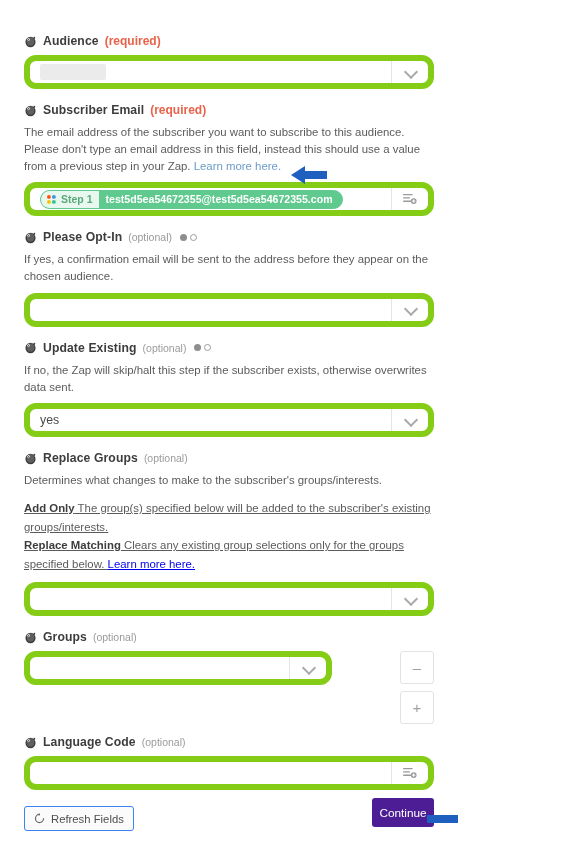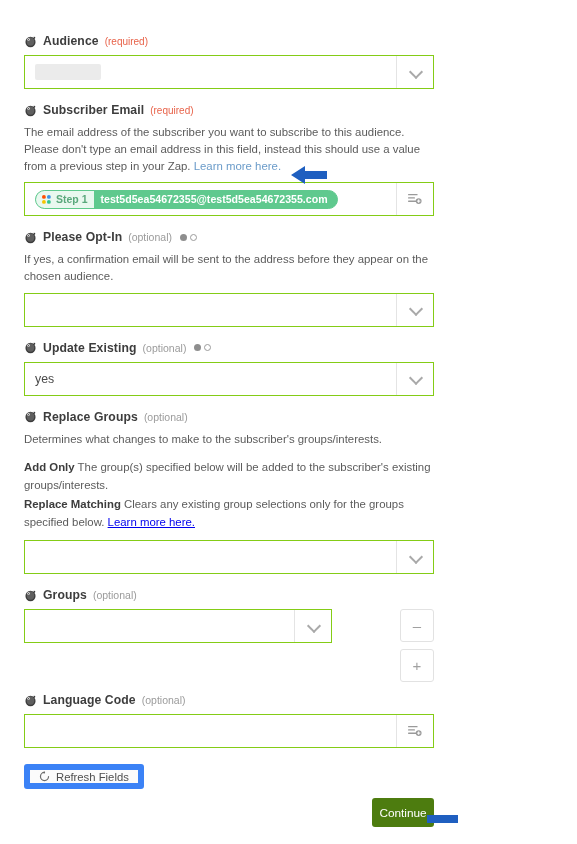--- a/index.html
+++ b/index.html
@@ -35,23 +35,23 @@
     display: inline-block;
   }
   .mc-icon svg { display: block; }
   .label-text {
     font-size: 12.2px;
     font-weight: bold;
     color: #3d3d3d;
     letter-spacing: .1px;
   }
   .req {
-    font-size: 10px;
+    font-size: 12px;
     color: #e8634a;
-    font-weight: normal;
+    font-weight: bold;
   }
   .opt {
     font-size: 10.5px;
     color: #9b9b9b;
     font-weight: normal;
   }
   .dots { display: inline-flex; align-items: center; gap: 3px; margin-left: 2px; }
   .dot-filled {
     width: 7px; height: 7px; border-radius: 50%;
     background: #8e8e8e; display: inline-block;
@@ -69,30 +69,31 @@
     margin: 0 0 8px 0;
     max-width: 528px;
   }
   .help.tight { margin-bottom: 6px; }
   .help .lnk { color: #6a9bc9; text-decoration: none; }
   .help-list { margin: 10px 0 9px 0; }
   .help-list .row {
     font-size: 11.4px;
     color: #5b5b5b;
     line-height: 1.62;
+    text-decoration: underline;
   }
   .help-list .row b { color: #3d3d3d; }
 
   
   .input-wrap {
     position: relative;
     display: flex;
     align-items: stretch;
-    border: 1px solid #84cc16;
-    border-radius: 0;
+    border: 6px solid #84cc16;
+    border-radius: 12px;
     background: #fff;
     height: 34px;
     overflow: hidden;
   }
   .input-body {
     flex: 1 1 auto;
     display: flex;
     align-items: center;
     padding: 0 10px;
     font-size: 12.3px;
@@ -198,41 +199,41 @@
     line-height: 1;
   }
 
   
   .refresh-btn {
     display: inline-flex;
     align-items: center;
     gap: 6px;
     height: 25px;
     padding: 0 9px;
-    border: 6px solid #3b82f6;
+    border: 1px solid #3b82f6;
     border-radius: 3px;
     background: #fbfbfb;
     font-size: 11.3px;
     color: #4e4e4e;
     margin-top: 16px;
   }
   .refresh-ico { width: 11px; height: 11px; flex: 0 0 11px; }
 
   
   .footer {
     position: absolute;
     left: 0; right: 0;
     bottom: 22px;
     height: 40px;
   }
   .continue-btn {
     position: absolute;
     right: 24px; top: 0;
     width: 62px; height: 29px;
-    background: #4d7c0f;
+    background: #4c1d95;
     border-radius: 3px;
     color: #fff;
     font-size: 11.8px;
     display: flex;
     align-items: center;
     justify-content: center;
   }
 
   
   .arrow { position: absolute; }
@@ -366,20 +367,21 @@
               <path d="M12 2.3c1.4-.6 2.4.6 1.7 1.8-.5.9-1.6 1.2-2.3.6z" fill="#3c3c3c"></path>
             </svg>
         </span>
         <span class="label-text">Update Existing</span>
         <span class="opt">(optional)</span>
         <span class="dots">
           <span class="dot-filled"></span>
           <span class="dot-empty"></span>
         </span>
       </div>
+      <p class="help">If no, the Zap will skip/halt this step if the subscriber exists, otherwise overwrites data sent.</p>
       <div class="input-wrap">
         <div class="input-body">yes</div>
         <div class="chev-btn">
           <span class="chev"></span>
         </div>
       </div>
     </div>
 
     <div class="sep"></div>
 

